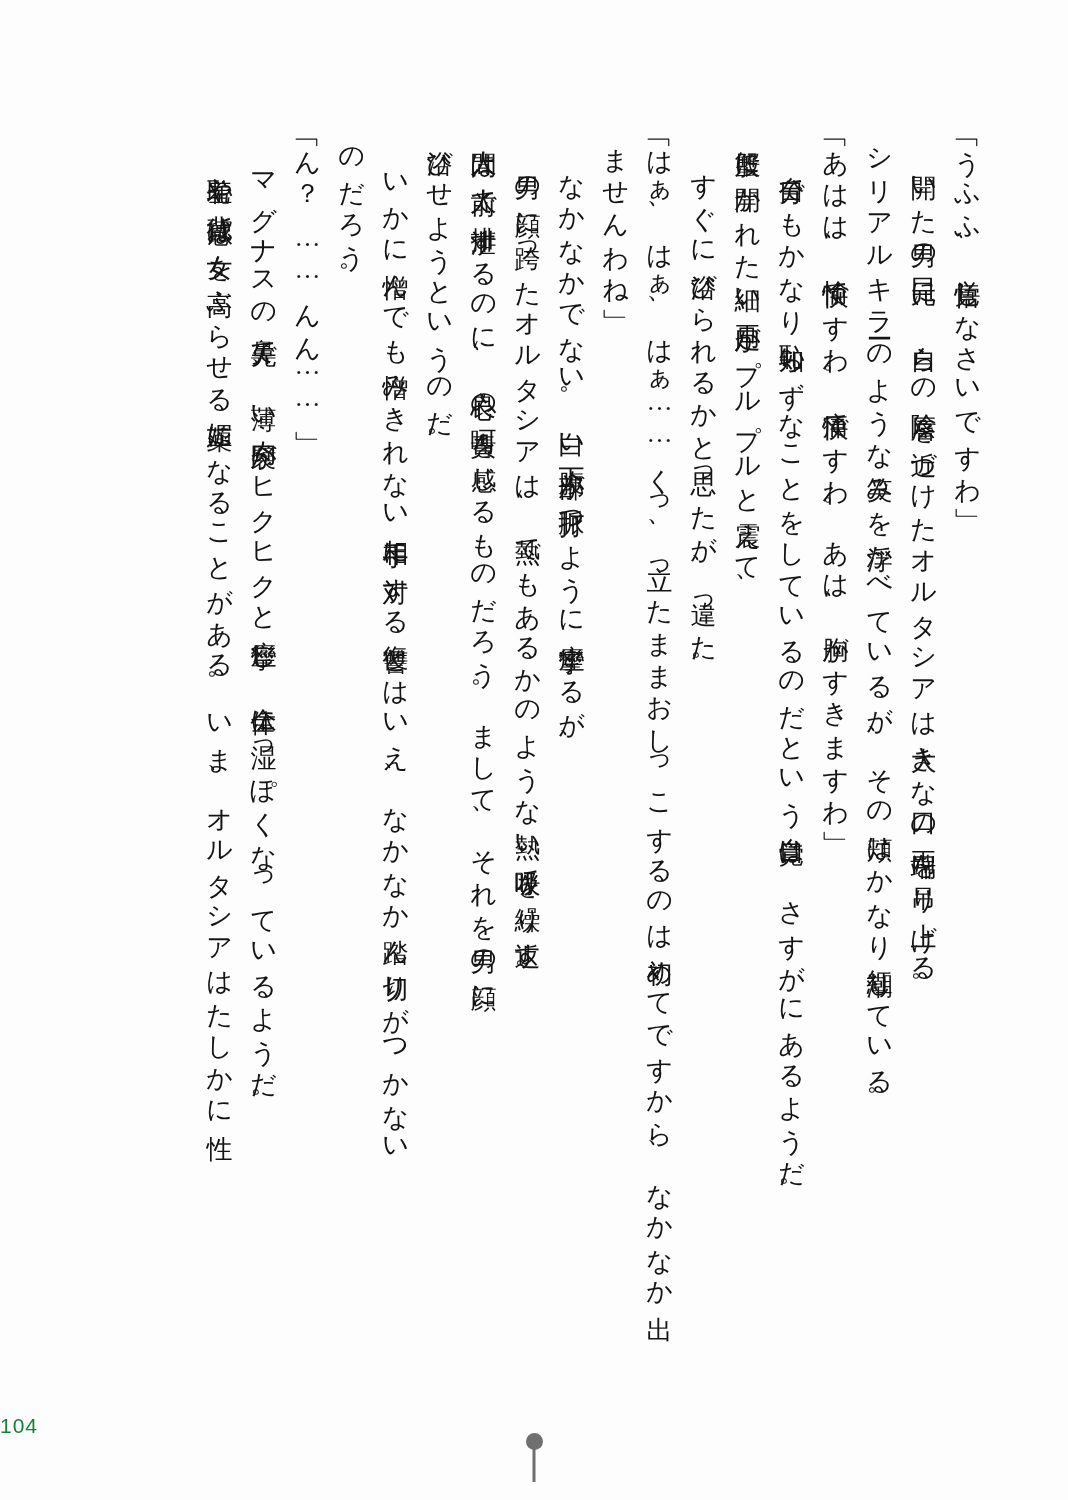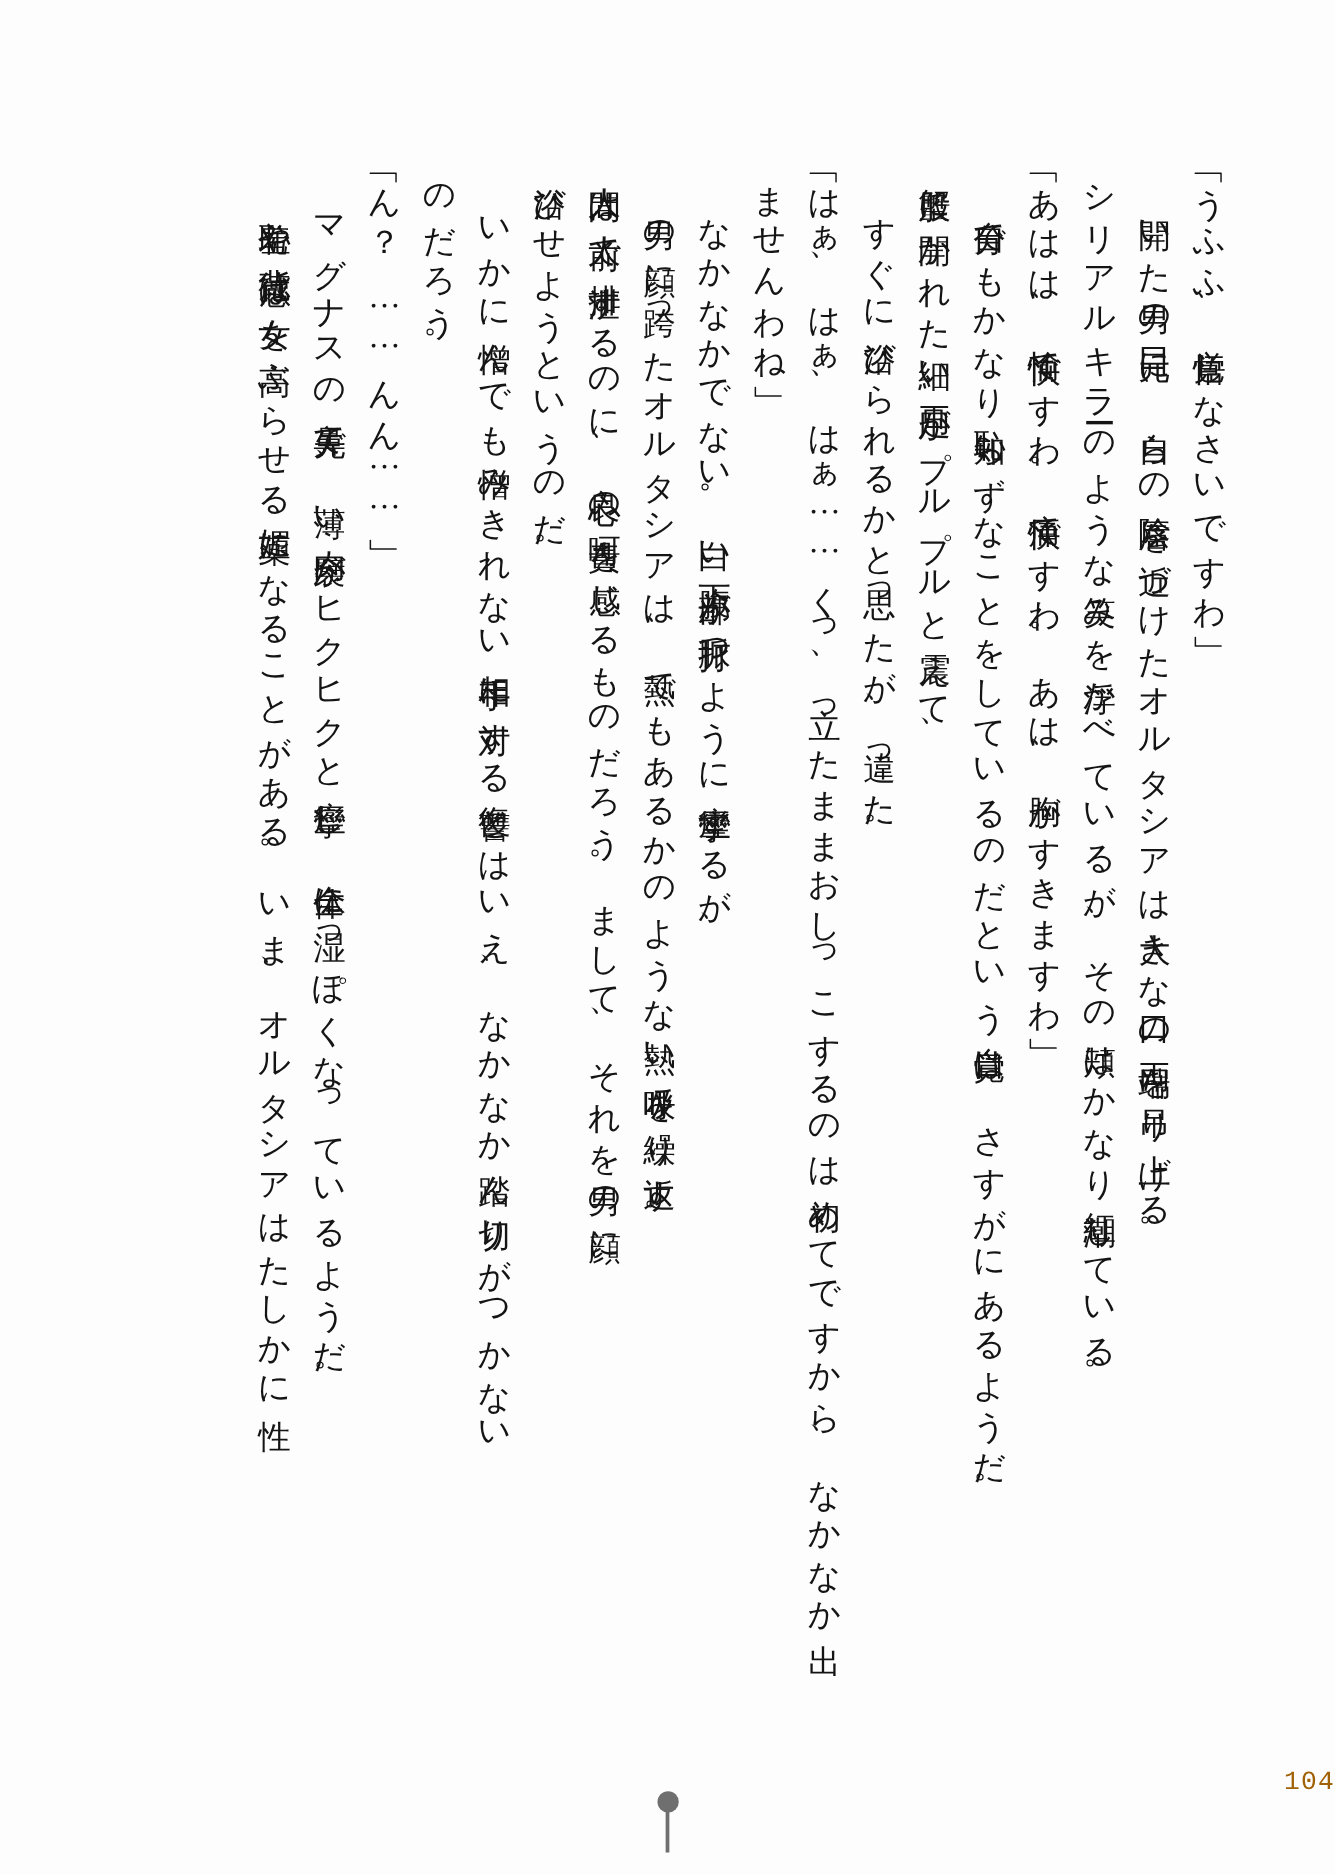--- a/index.html
+++ b/index.html
@@ -47,25 +47,25 @@
     color: #141414;
   }
   .line.indent {
     padding-top: 26px;
   }
   .page-number {
     position: absolute;
     left: 0;
     right: 0;
     bottom: 62px;
-    text-align: right;
+    text-align: left;
     font-size: 21px;
     letter-spacing: 1px;
-    color: #a16207;
-    font-family: Liberation Mono, monospace;
+    color: #15803d;
+    font-family: Liberation Sans, sans-serif;
   }
   .marker {
     position: absolute;
     left: 50%;
     bottom: 18px;
     transform: translateX(-50%);
     width: 3px;
     height: 40px;
     background: #6f6f6f;
   }

